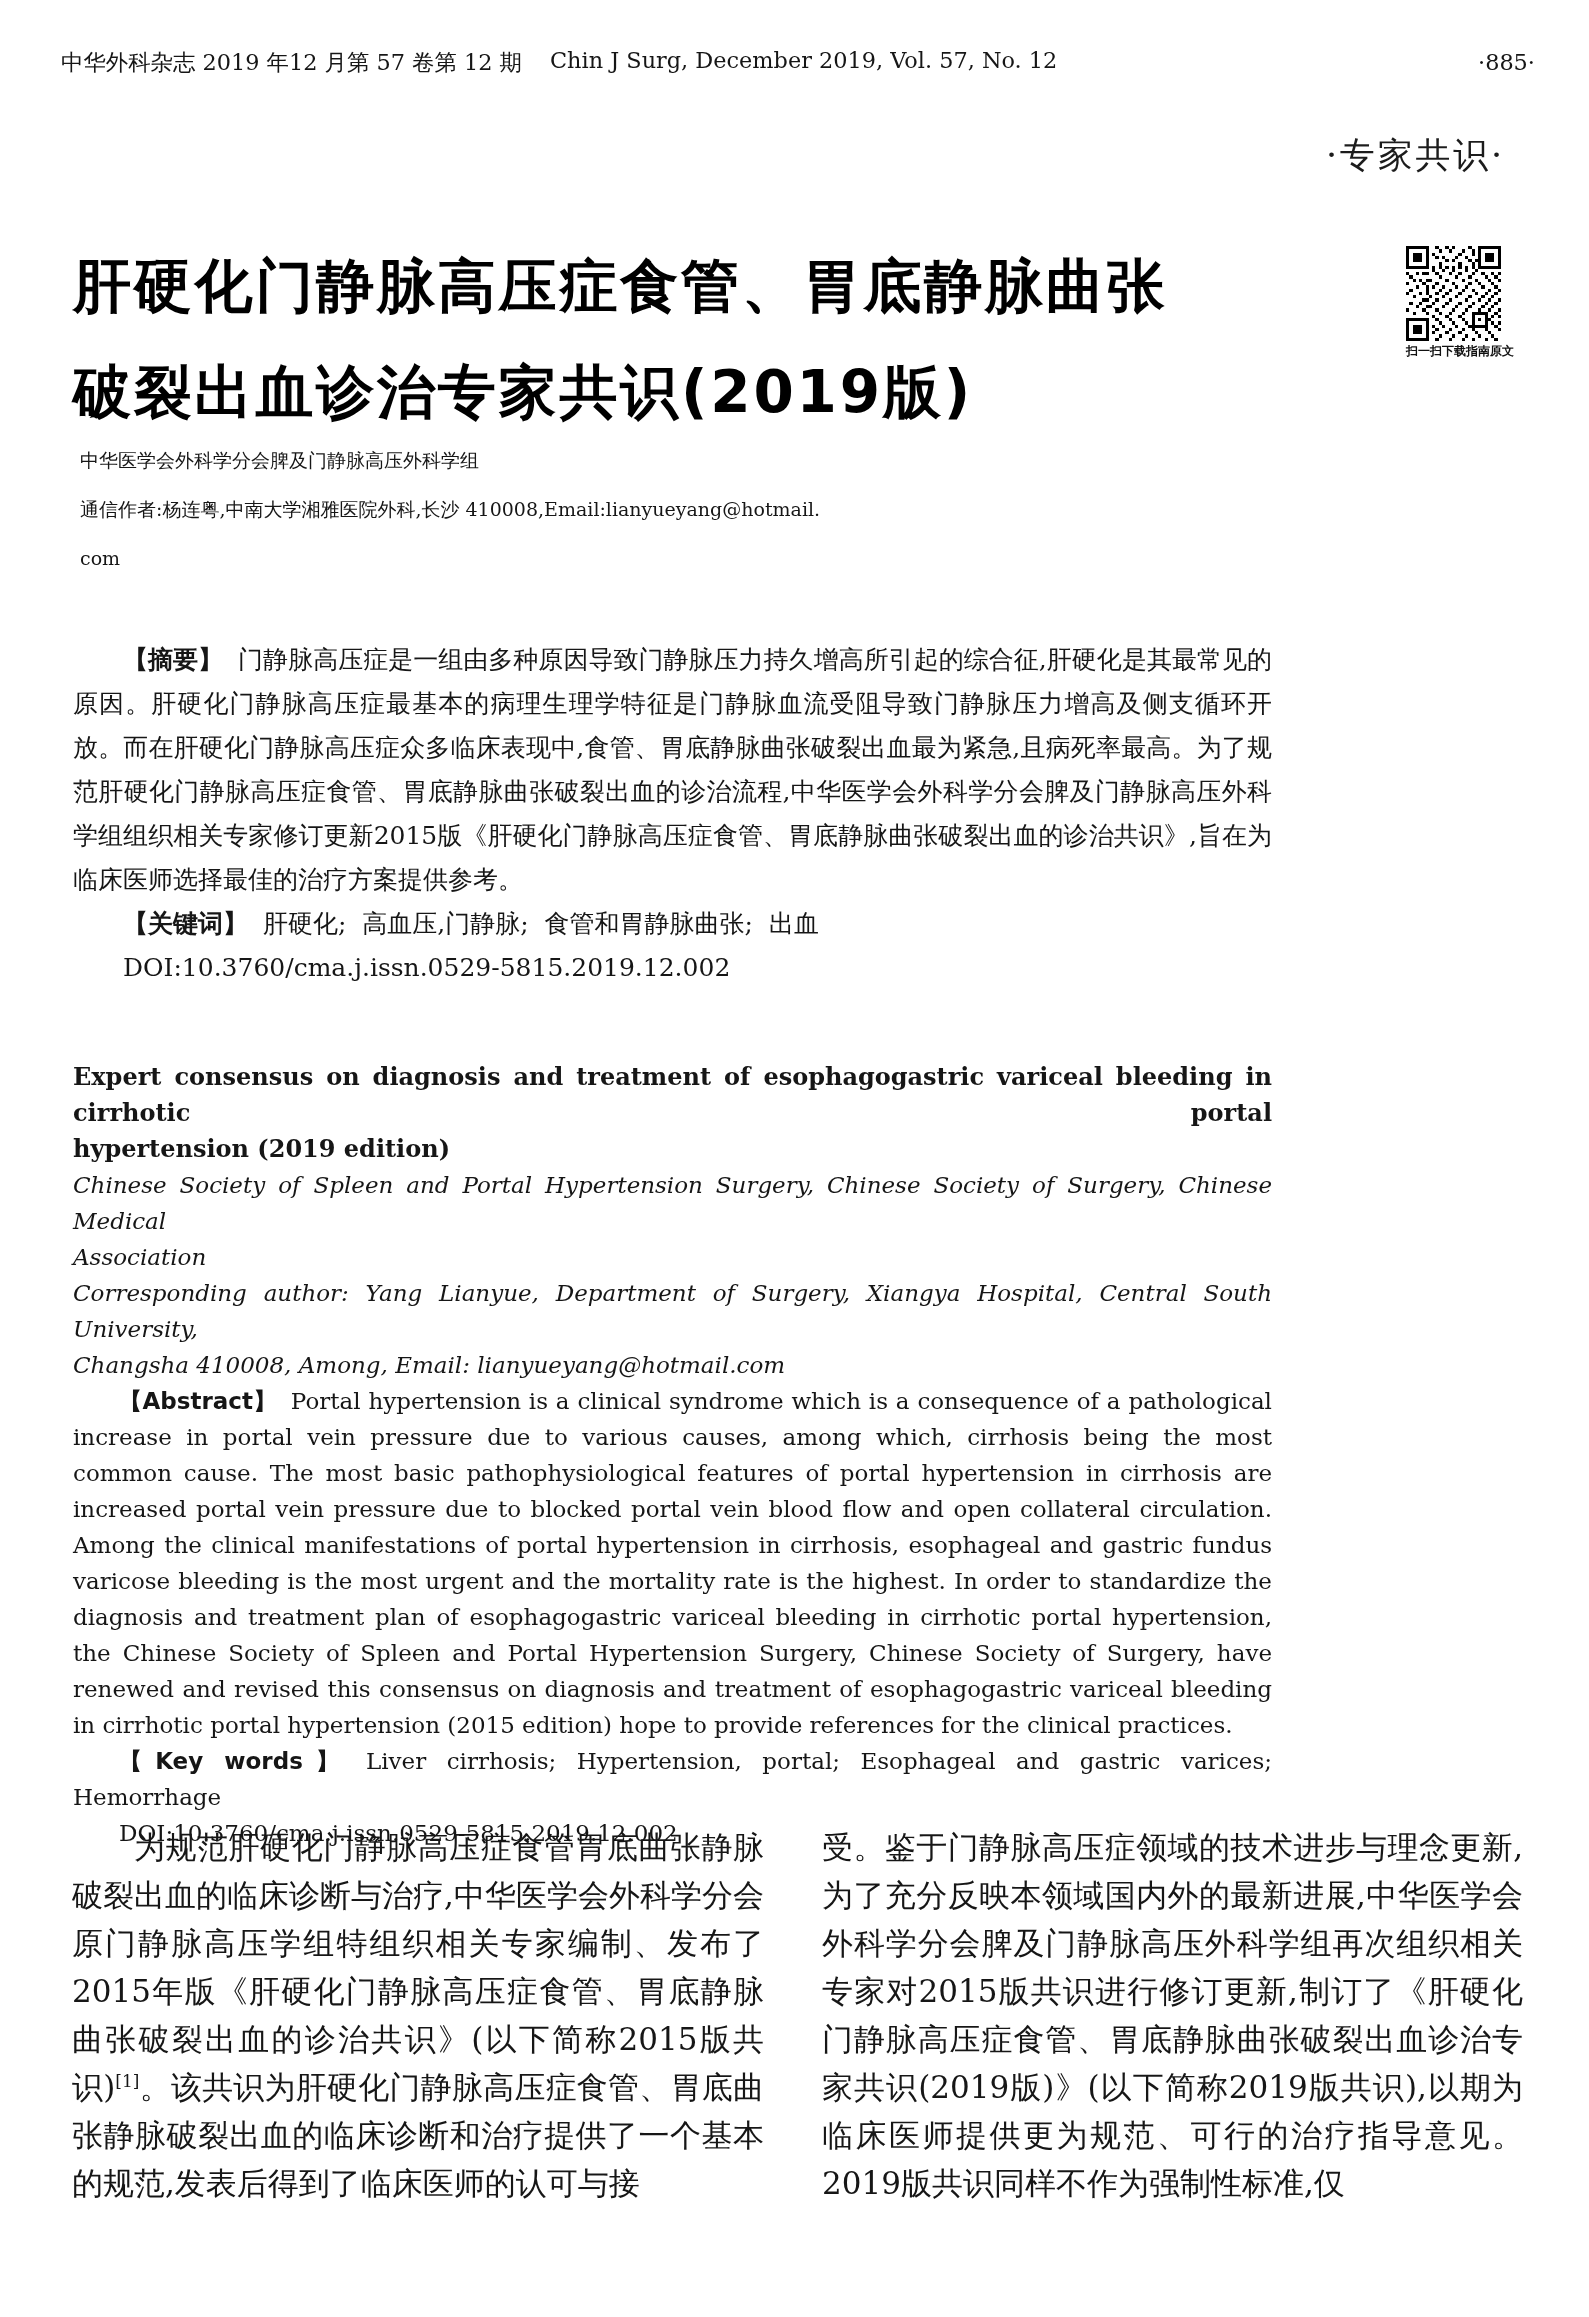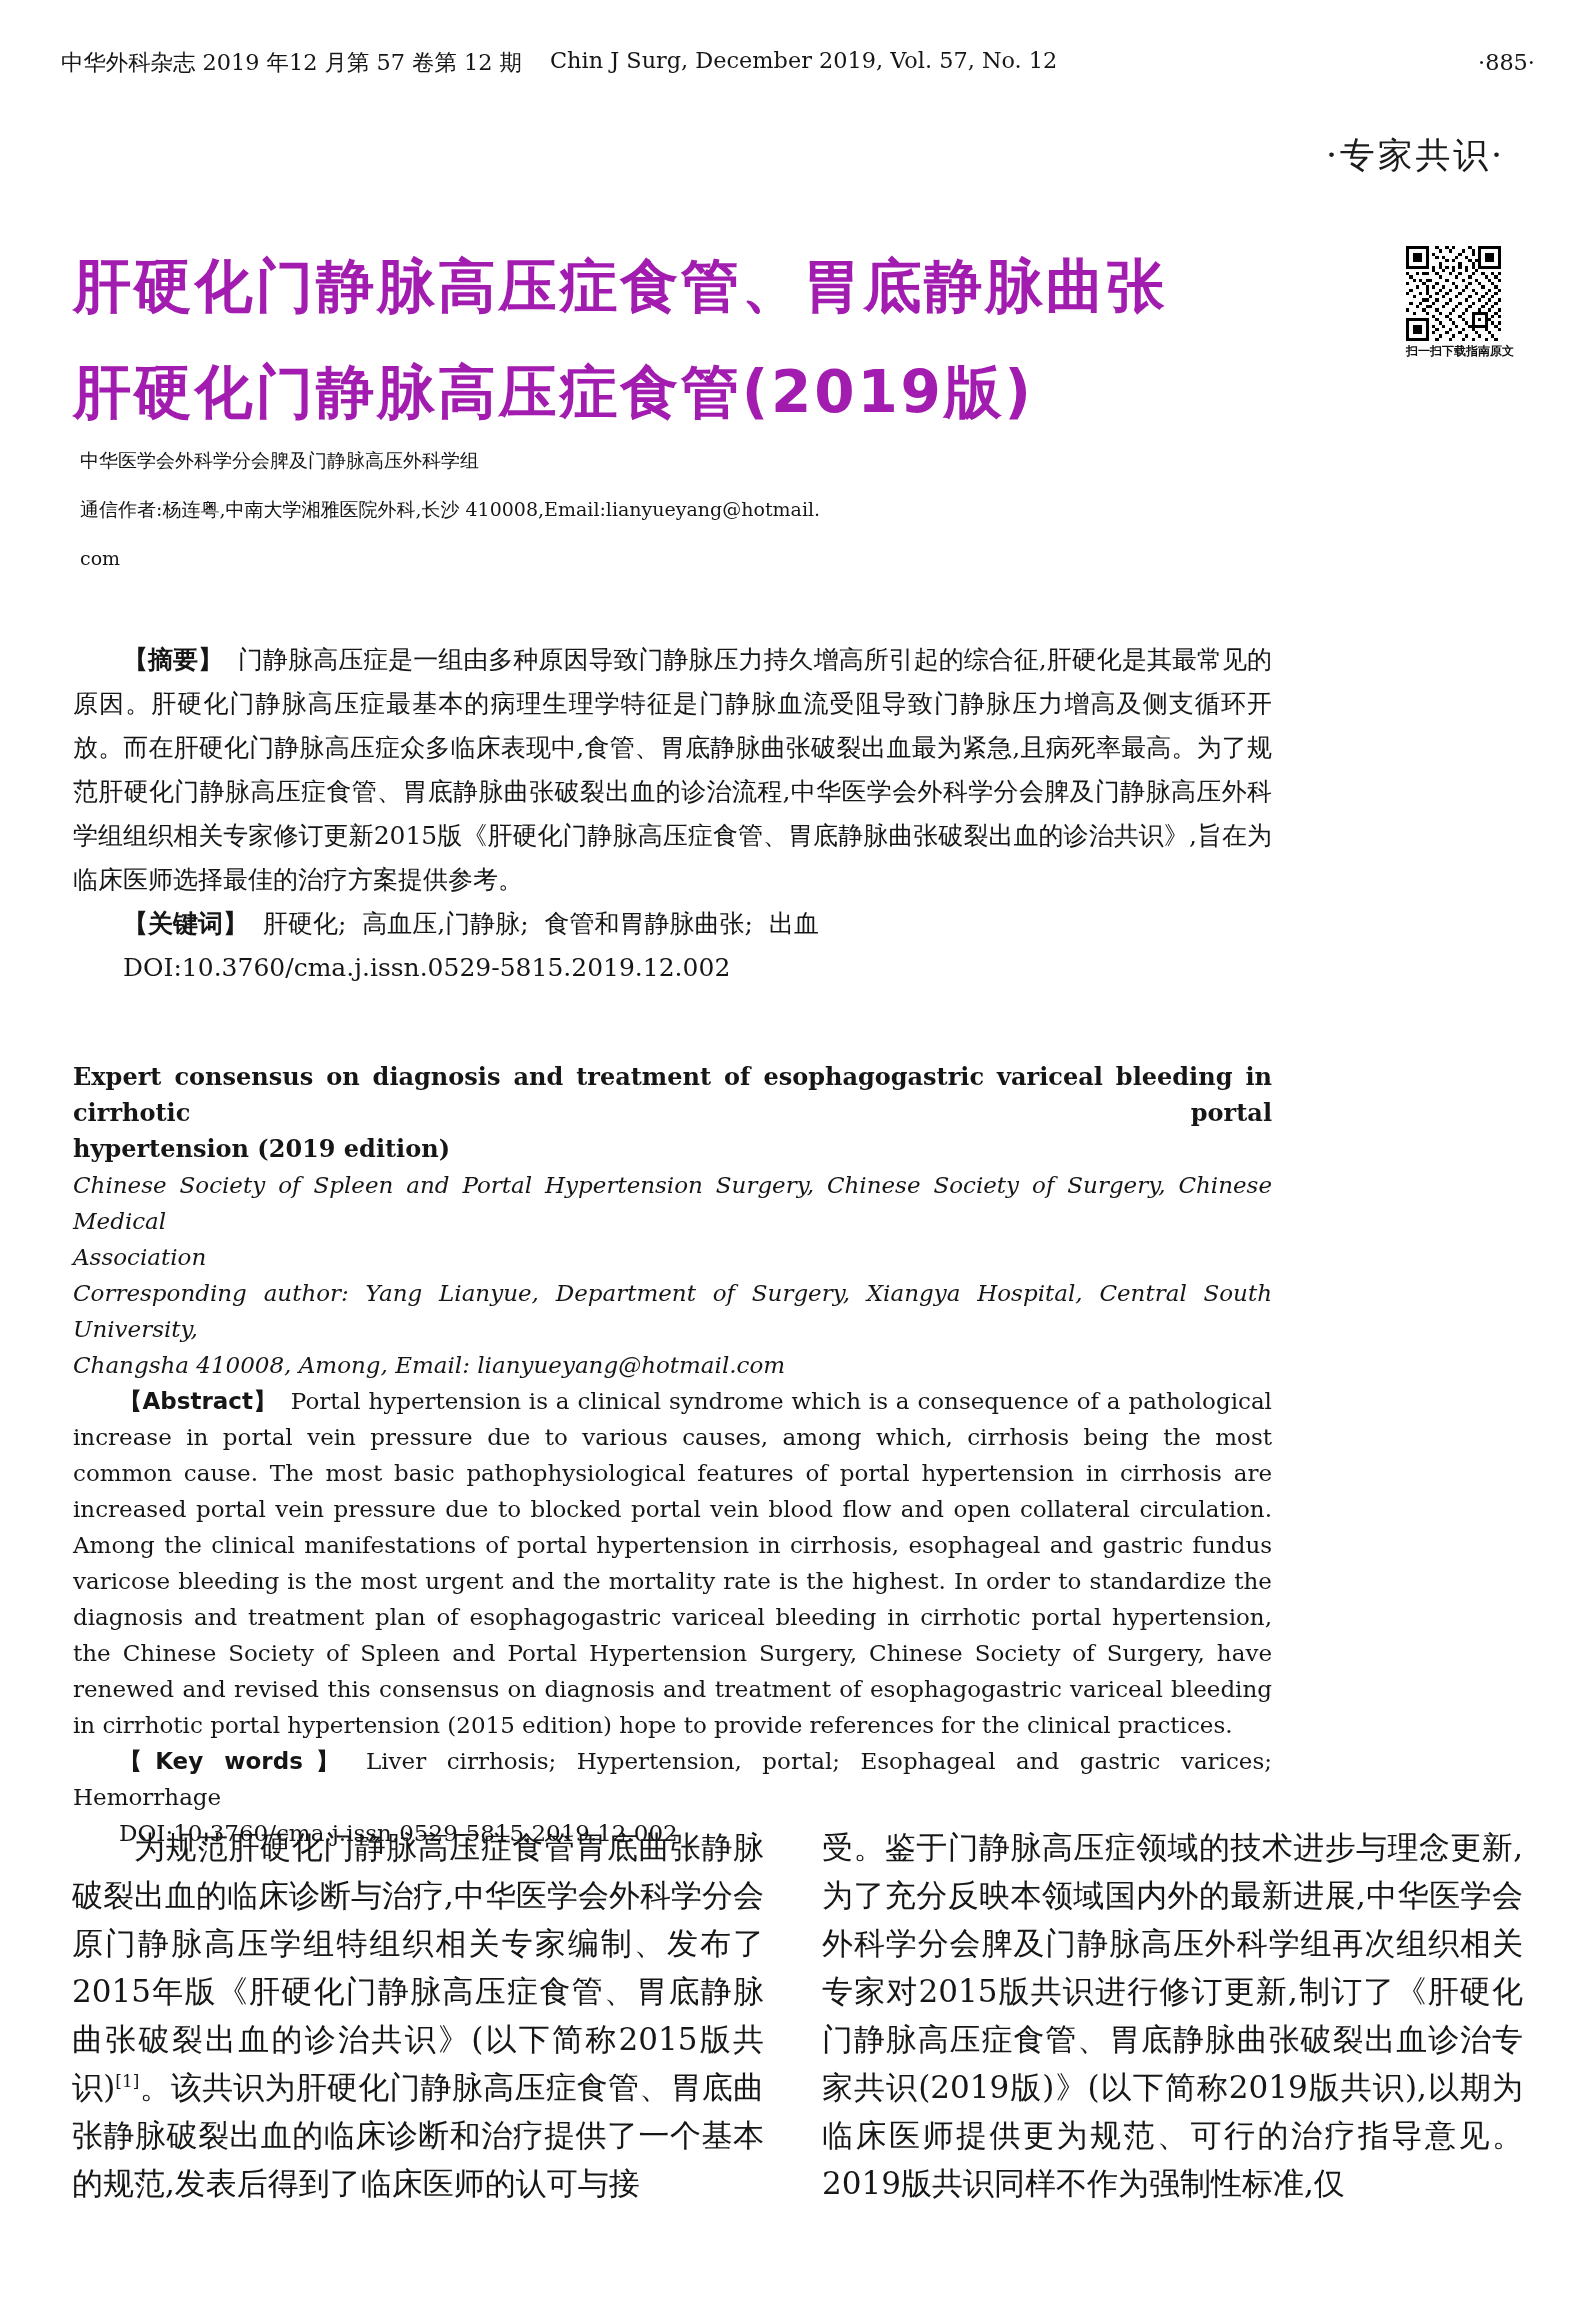--- a/index.html
+++ b/index.html
@@ -8,21 +8,21 @@
         overflow:hidden;font-family:"DejaVu Serif","Liberation Serif",serif;}
   
   .masthead{position:absolute;top:47px;left:61px;right:54px;display:flex;
             justify-content:space-between;align-items:baseline;font-size:22.4px;}
   .masthead-left{display:flex;gap:28px;}
   
   .section-label{position:absolute;top:132px;right:84px;font-size:35px;letter-spacing:2.8px;color:#1c1c1c;}
   
   .title{position:absolute;top:233px;left:73px;margin:0;
          font-family:"DejaVu Sans","Liberation Sans",sans-serif;
-         font-weight:700;font-size:58px;line-height:106px;letter-spacing:2.8px;color:#a21caf;}
+         font-weight:700;font-size:58px;line-height:106px;letter-spacing:2.8px;color:#000000;}
   .title-line{display:block;}
   
   .qr{position:absolute;top:246px;left:1406px;width:95px;margin:0;text-align:center;}
   .qr-svg{width:95px;height:95px;display:block;background:#fff;}
   .qr-caption{font-size:12px;font-weight:700;margin-top:1.9px;white-space:nowrap;
               font-family:"DejaVu Sans","Liberation Sans",sans-serif;color:#111;}
   
   .authors-cn{position:absolute;top:436px;left:80px;width:1212px;font-size:19px;line-height:49px;}
   .authors-cn p{margin:0;}
   
@@ -67,21 +67,21 @@
       <span>中华外科杂志 2019 年12 月第 57 卷第 12 期</span>
       <span>Chin J Surg, December 2019, Vol. 57, No. 12</span>
     </div>
     <div>·885·</div>
   </header>
 
   <div class="section-label">·专家共识·</div>
 
   <h1 class="title">
     <span class="title-line">肝硬化门静脉高压症食管、胃底静脉曲张</span>
-    <span class="title-line">肝硬化门静脉高压症食管(2019版)</span>
+    <span class="title-line">破裂出血诊治专家共识(2019版)</span>
   </h1>
 
   <figure class="qr">
     <svg class="qr-svg" viewBox="0 0 29 29" shape-rendering="crispEdges" xmlns="http://www.w3.org/2000/svg">
       <rect x="0" y="0" width="29" height="29" fill="#ffffff"></rect>
       <rect x="0" y="0" width="7" height="7" fill="#000"></rect>
         <rect x="1" y="1" width="5" height="5" fill="#fff"></rect>
         <rect x="2" y="2" width="3" height="3" fill="#000"></rect>
       <rect x="22" y="0" width="7" height="7" fill="#000"></rect>
         <rect x="23" y="1" width="5" height="5" fill="#fff"></rect>

